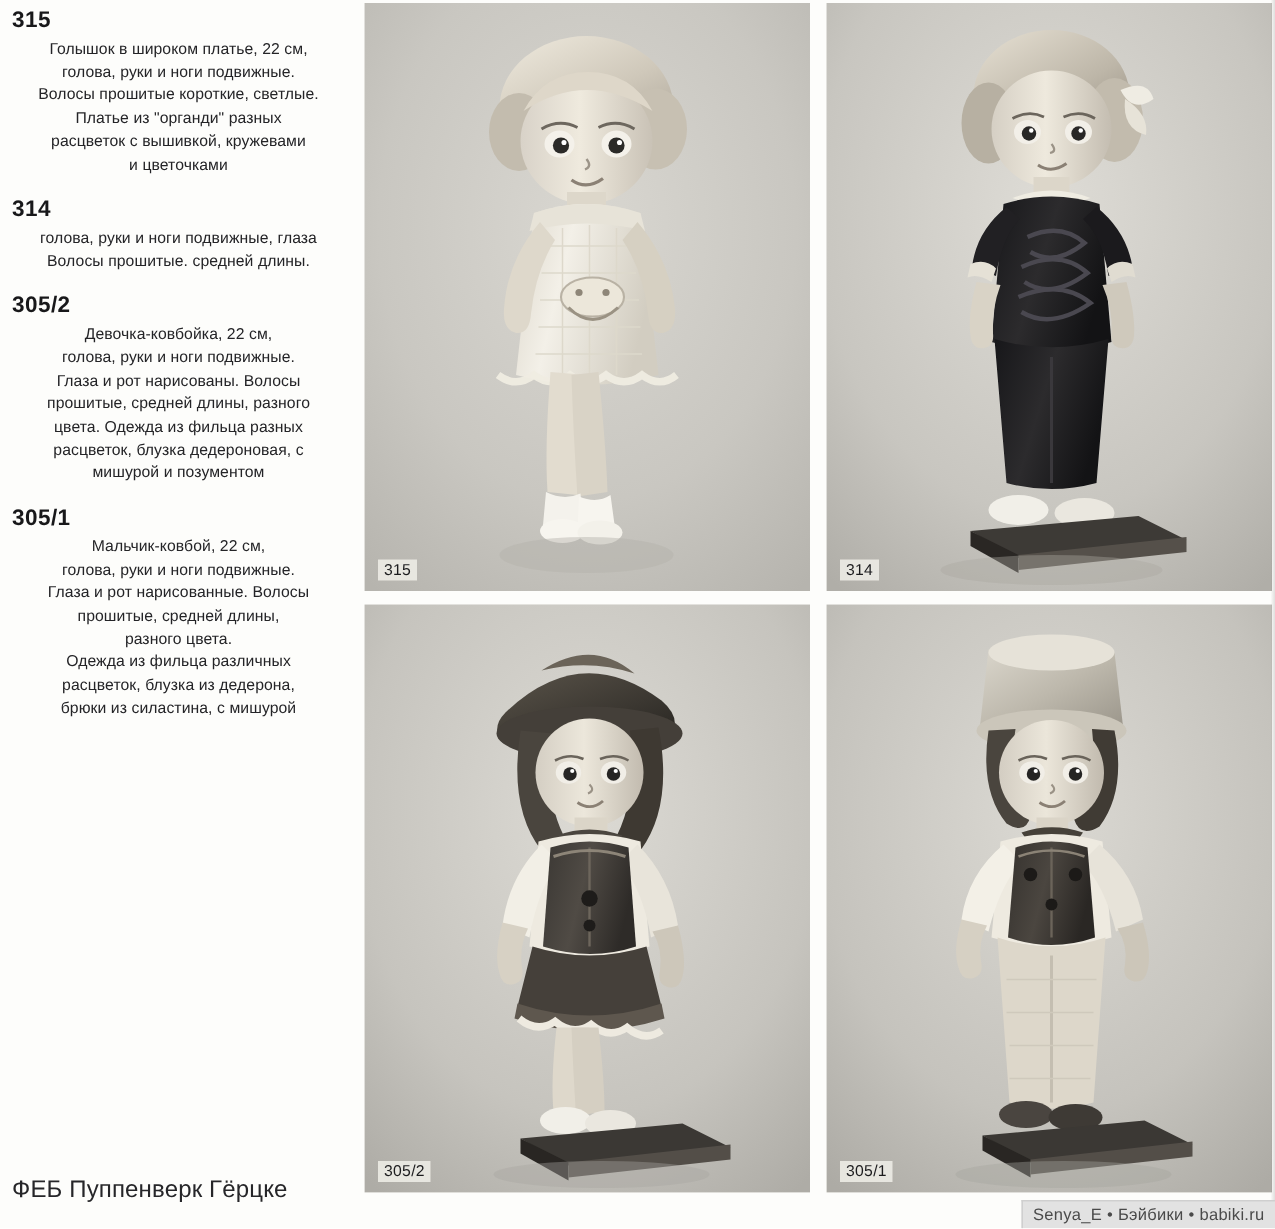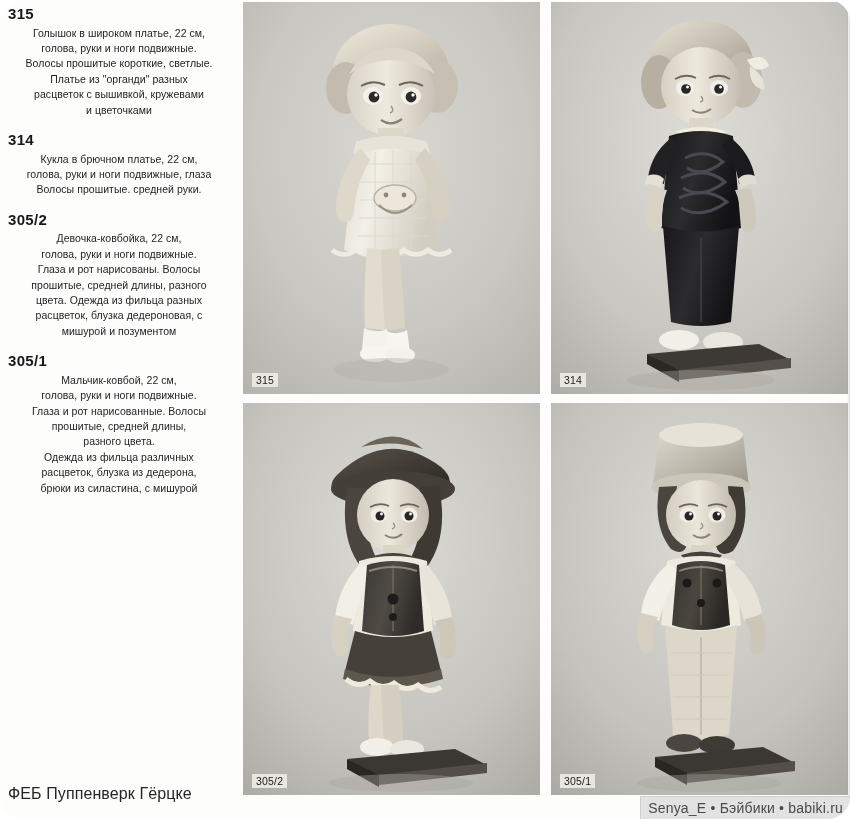--- a/index.html
+++ b/index.html
@@ -10,21 +10,20 @@
   body {
     font-family: "Liberation Sans", sans-serif;
     -webkit-font-smoothing: antialiased;
   }
   .page {
     position: relative;
     width: 850px;
     height: 819px;
     background: #fdfdfb;
     overflow: hidden;
-    border-radius: 22px;
   }
   
   .text-col {
     position: absolute;
     left: 0;
     top: 0;
     width: 240px;
     height: 819px;
     padding: 6px 10px 0 8px;
     box-sizing: border-box;
@@ -86,21 +85,21 @@
     padding: 1px 4px;
     letter-spacing: 0.2px;
   }
   
   .watermark {
     position: absolute;
     right: 0;
     bottom: 0;
     background: #e2e2e2;
     color: #4a4a4a;
-    font-size: 14px;
+    font-size: 11px;
     padding: 3px 7px 3px 7px;
     letter-spacing: 0.2px;
     border-left: 1px solid #cfcfcf;
     border-top: 1px solid #cfcfcf;
   }
   
   .edge {
     position: absolute;
     right: 0;
     top: 0;
@@ -126,23 +125,22 @@
         <div>Волосы прошитые короткие, светлые.</div>
         <div>Платье из "органди" разных</div>
         <div>расцветок с вышивкой, кружевами</div>
         <div>и цветочками</div>
       </div>
     </div>
 
     <div class="entry">
       <div class="entry-code">314</div>
       <div class="entry-desc">
-        <div>Кукла в брючном платье, 22 см,</div>
         <div>голова, руки и ноги подвижные, глаза</div>
-        <div>Волосы прошитые. средней руки.</div>
+        <div>Волосы прошитые. средней длины.</div>
       </div>
     </div>
 
     <div class="entry">
       <div class="entry-code">305/2</div>
       <div class="entry-desc">
         <div>Девочка-ковбойка, 22 см,</div>
         <div>голова, руки и ноги подвижные.</div>
         <div>Глаза и рот нарисованы. Волосы</div>
         <div>прошитые, средней длины, разного</div>

